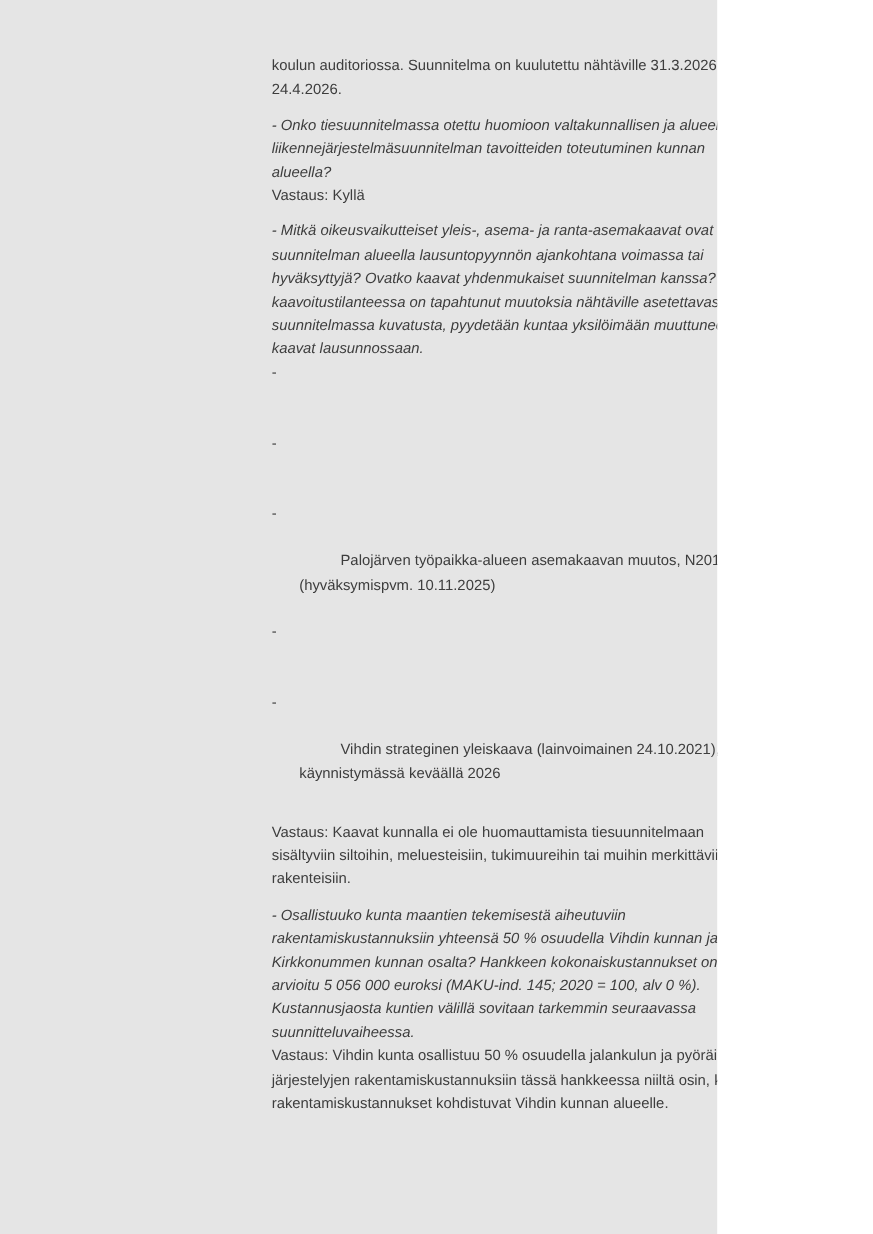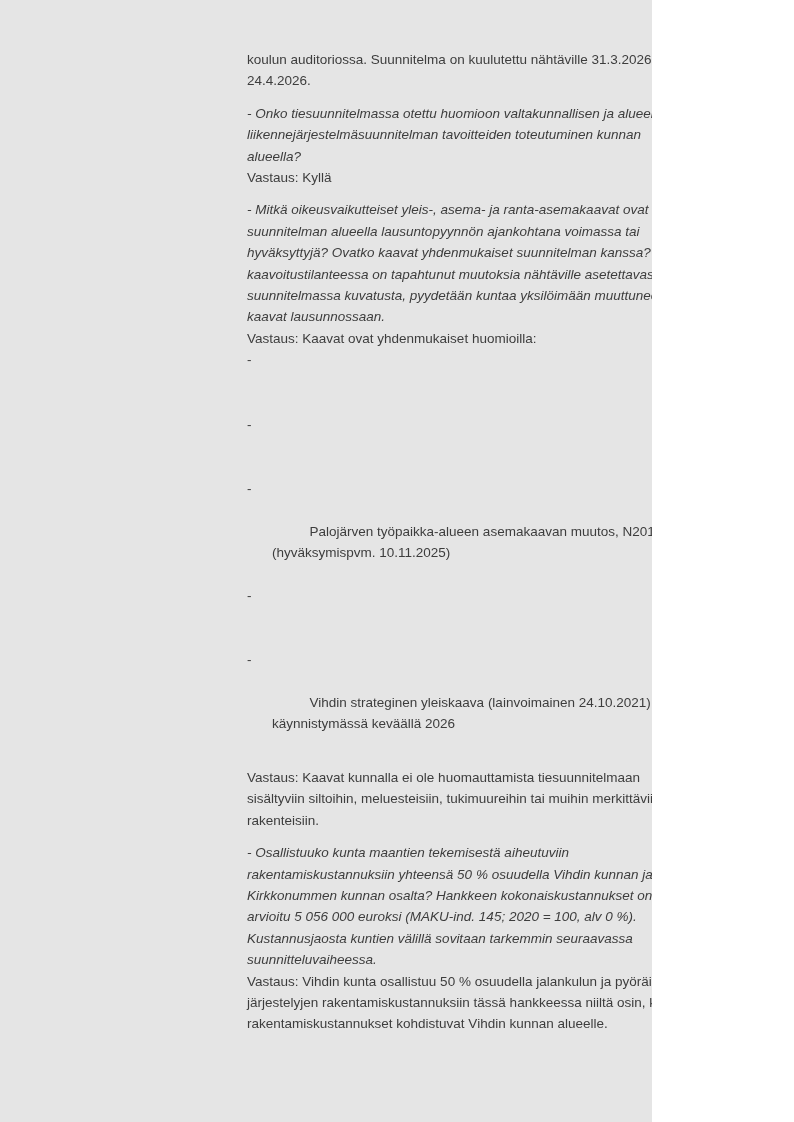--- a/index.html
+++ b/index.html
@@ -70,21 +70,20 @@
       <p class="answer">Vastaus: Kyllä</p>
     </section>
 
     <section class="block">
       <p class="question">- Mitkä oikeusvaikutteiset yleis-, asema- ja ranta-asemakaavat ovat
 suunnitelman alueella lausuntopyynnön ajankohtana voimassa tai
 hyväksyttyjä? Ovatko kaavat yhdenmukaiset suunnitelman kanssa? Jos
 kaavoitustilanteessa on tapahtunut muutoksia nähtäville asetettavassa
 suunnitelmassa kuvatusta, pyydetään kuntaa yksilöimään muuttuneet
 kaavat lausunnossaan.</p>
-      <p class="answer">Vastaus: Kaavat ovat yhdenmukaiset huomioilla:</p>
       <ul class="bullets">
         <li>
           <span class="bullet-marker">-</span>
         </li>
         <li>
           <span class="bullet-marker">-</span>
         </li>
         <li>
           <span class="bullet-marker">-</span>
           <span class="bullet-text">Palojärven työpaikka-alueen asemakaavan muutos, N201a,

